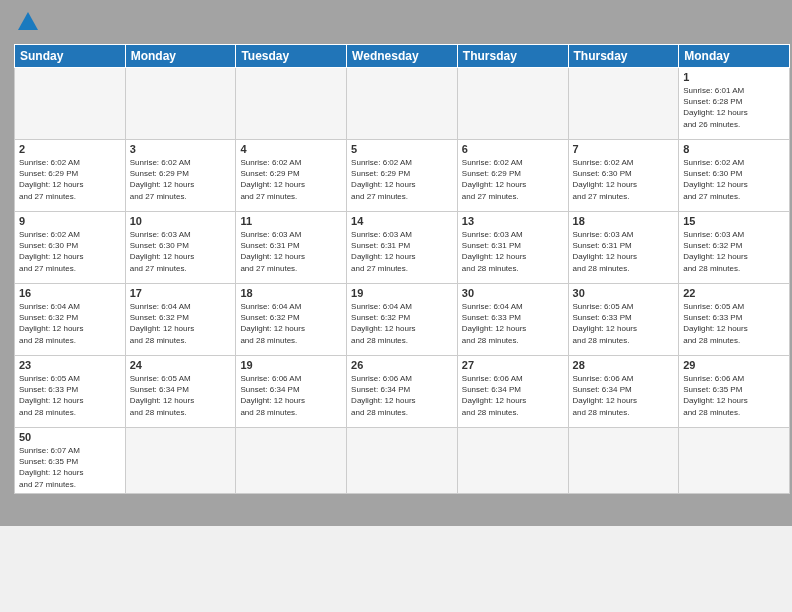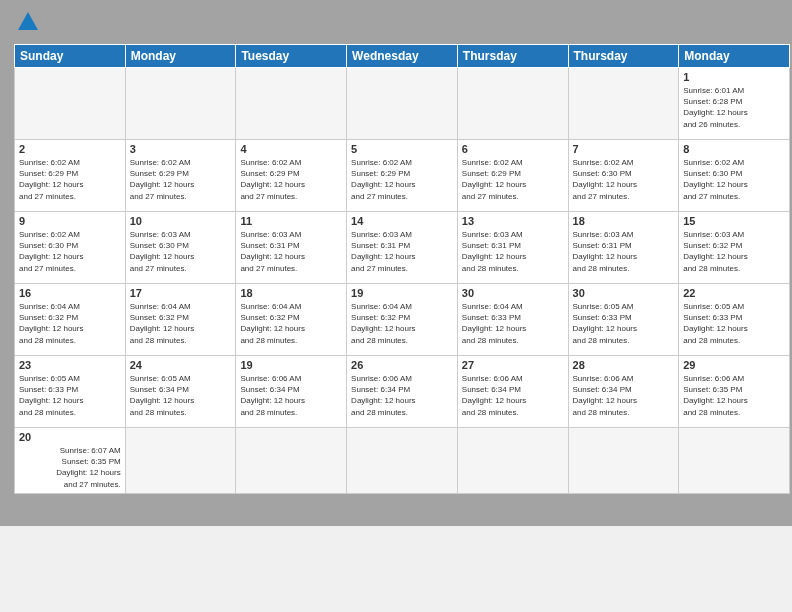--- a/index.html
+++ b/index.html
@@ -350,22 +350,22 @@
           <td>
             <span class="day-num">29</span>
             <div class="day-info" style="white-space: pre-line;">Sunrise: 6:06 AM
 Sunset: 6:35 PM
 Daylight: 12 hours
 and 28 minutes.</div>
           </td>
         </tr>
         <tr>
           <td class="last-row">
-            <span class="day-num">20</span>
-            <div class="day-info" style="white-space: pre-line; text-align: right;">Sunrise: 6:07 AM
+            <span class="day-num">50</span>
+            <div class="day-info" style="white-space: pre-line;">Sunrise: 6:07 AM
 Sunset: 6:35 PM
 Daylight: 12 hours
 and 27 minutes.</div>
           </td>
           <td class="empty last-row"></td>
           <td class="empty last-row"></td>
           <td class="empty last-row"></td>
           <td class="empty last-row"></td>
           <td class="empty last-row"></td>
           <td class="empty last-row"></td>

